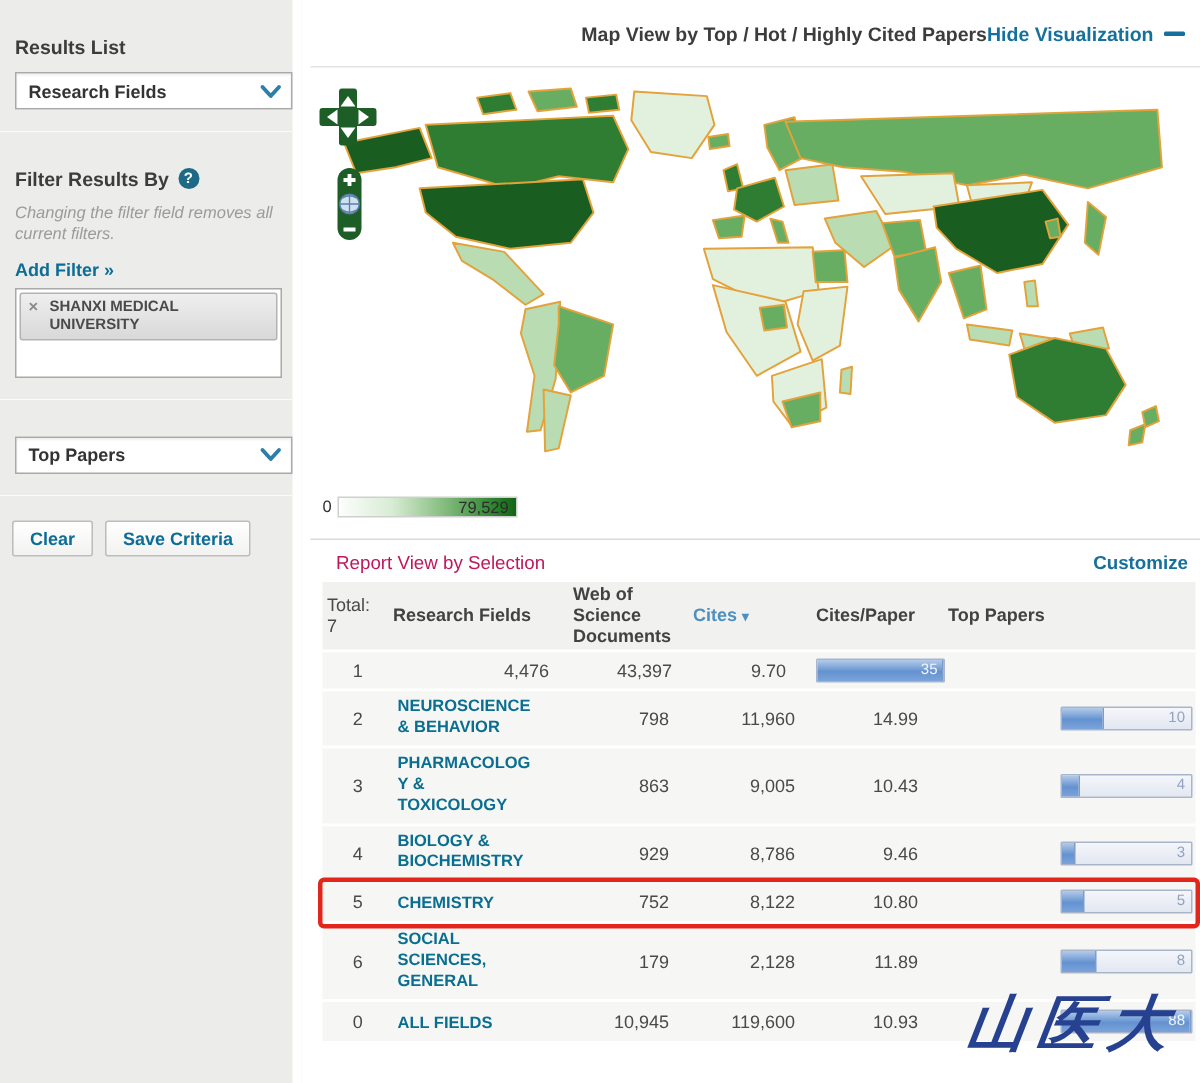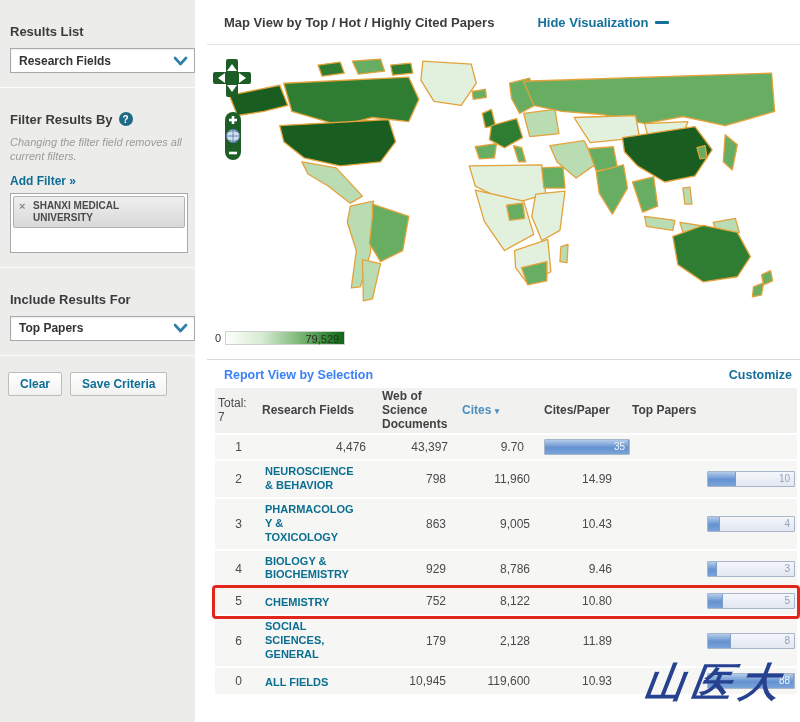--- a/index.html
+++ b/index.html
@@ -43,42 +43,42 @@
   .btn-row { padding:16px 8px; display:flex; gap:8px; }
   .btn {
     background:linear-gradient(#ffffff,#f2f2f1); border:1px solid #bdbdbb; border-radius:2px;
     font-family:"Liberation Sans", sans-serif;
     font-size:12px; font-weight:bold; color:#0d6d96; padding:4px 11px; cursor:pointer;
   }
 
   
   .main { position:absolute; left:207px; top:0; width:593px; height:722px; background:#fff; }
   .main-header {
-    height:45px; display:flex; align-items:center; justify-content:flex-start;
-    padding:0 10px 0 17px; border-bottom:1px solid #e3e3e3;gap:43px;
+    height:45px; display:flex; align-items:center; justify-content:flex-end;
+    padding:0 10px 0 17px; border-bottom:1px solid #e3e3e3;
   }
   .main-title { font-size:13px; font-weight:bold; color:#3c3c3c; }
   .hide-link { font-size:13px; font-weight:bold; color:#15709c; text-decoration:none; display:flex; align-items:center; gap:7px; cursor:pointer; }
   .minus-glyph { width:14px; height:3px; background:#15709c; border-radius:1px; display:inline-block; }
 
   .map-area { position:relative; height:272px; }
   .map-svg { position:absolute; left:14px; top:8px; }
   .pan-control { position:absolute; left:5px; top:13px; cursor:pointer; }
   .zoom-control { position:absolute; left:14px; top:66px; cursor:pointer; }
 
   .legend-row { height:43px; padding:14px 0 0 8px; display:flex; align-items:flex-start; gap:4px; border-bottom:1px solid #d9d9d9; }
   .legend-min { font-size:11px; color:#333; line-height:14px; }
   .legend-bar {
     position:relative; width:120px; height:14px; border:1px solid #cfcfcf;
     background:linear-gradient(to right,#fcfefc,#d8ecd4 30%,#7db877 62%,#1f7a22 92%,#146317);
   }
   .legend-max { position:absolute; right:5px; top:1px; font-size:11px; color:#2c2c2c; }
 
   .report-bar { height:28px; display:flex; align-items:center; justify-content:space-between; padding:2px 8px 0 17px; }
-  .report-title { font-size:12.5px; font-weight:bold; color:#3b82f6; }
+  .report-title { font-size:12.5px; font-weight:normal; color:#be185d; }
   .customize-link { font-size:12.5px; font-weight:bold; color:#15709c; text-decoration:none; cursor:pointer; }
 
   
   .table-wrap { margin-left:8px; width:582px; }
   .thead, .trow { display:grid; grid-template-columns:47px 120px 80px 82px 88px 1fr; }
   .thead {
     background:#f1f1f0; border-bottom:2px solid #ffffff; padding:2px 0;
     min-height:30px; align-items:center;
   }
   .th { font-size:12px; font-weight:bold; color:#424242; line-height:1.15; }
@@ -151,21 +151,20 @@
       <div class="filter-chip">
         <span class="chip-x">×</span>
         <span>SHANXI MEDICAL UNIVERSITY</span>
       </div>
     </div>
   </div>
 
   <div class="side-divider"></div>
 
   <div class="side-section">
-    <div class="side-heading">Include Results For</div>
     <div class="fake-select">
       <span class="sel-text">Top Papers</span>
       <span>
         <svg width="15" height="12" viewBox="0 0 15 12">
             <polyline points="2,3 7.5,9 13,3" fill="none" stroke="#2e7fa8" stroke-width="2.6" stroke-linecap="round" stroke-linejoin="round"></polyline>
           </svg>
       </span>
     </div>
   </div>
 

